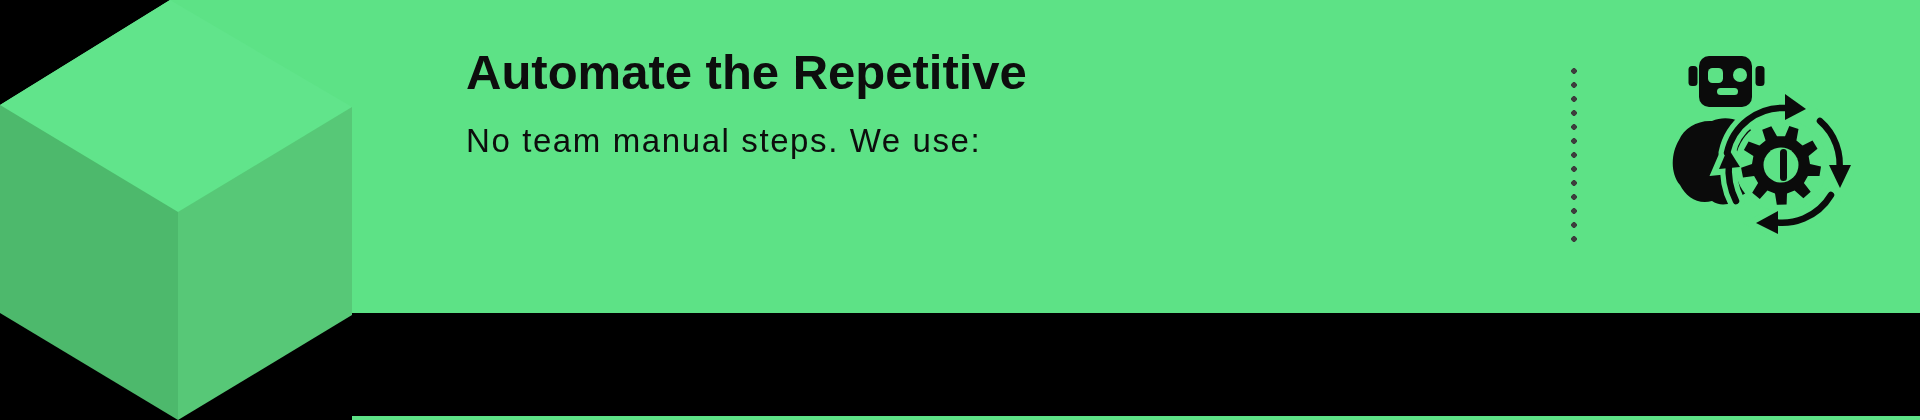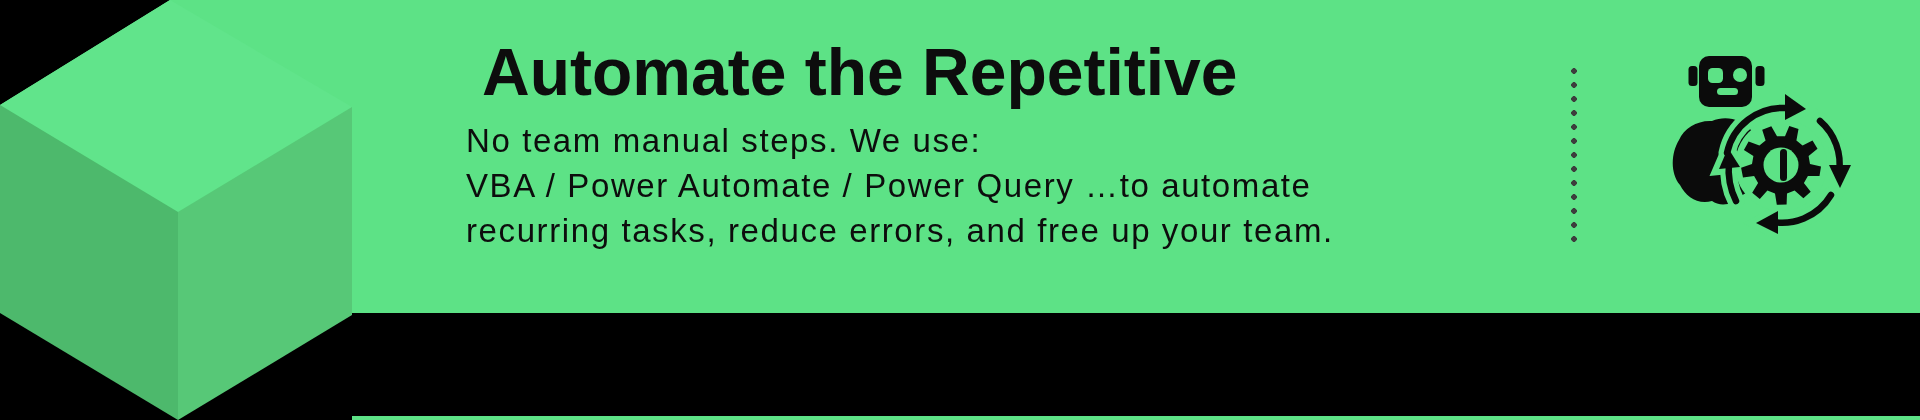--- a/index.html
+++ b/index.html
@@ -12,22 +12,22 @@
     position:absolute;left:0;top:0;width:1920px;height:313px;
     background:var(--band);
   }
   .cube-svg{position:absolute;left:0;top:0;}
   .bottom-strip{
     position:absolute;left:352px;top:416px;width:1568px;height:4px;
     background:var(--band);
   }
   .text-block{position:absolute;left:466px;top:0;width:960px;}
   .title{
-    position:absolute;left:16px;top:47px;margin:0;
-    font-size:66px;line-height:50px;font-weight:800;
+    position:absolute;left:0;top:47px;margin:0;
+    font-size:49px;line-height:50px;font-weight:800;
     color:var(--text);letter-spacing:0px;white-space:nowrap;
   }
   .body-copy{
     position:absolute;left:0;top:118px;margin:0;
     font-size:33px;line-height:45px;font-weight:400;
     color:var(--text);letter-spacing:1.6px;white-space:nowrap;
   }
   .dotted-divider{
     position:absolute;left:1570px;top:64px;width:8px;height:182px;
     background-image:radial-gradient(circle, var(--dots) 2.7px, rgba(0,0,0,0) 3px);
@@ -48,22 +48,21 @@
   <polygon points="0,0 170,0 0,105" fill="#000"></polygon>
   <polygon points="170,0 352,107 178,212 0,105" fill="var(--cube_top)"></polygon>
   <polygon points="0,105 178,212 178,420 0,313" fill="var(--cube_left)"></polygon>
   <polygon points="178,212 352,107 352,315 178,420" fill="var(--cube_right)"></polygon>
 </svg>
 
 <div class="text-block">
   <h1 class="title">Automate the Repetitive</h1>
   <p class="body-copy">
     <span>No team manual steps. We use:</span><br>
-    <span>VBA / Power Automate / Power Query …to automate</span><br>
-    <span>recurring tasks, reduce errors, and free up your team.</span>
+    <br>
   </p>
 </div>
 
 <div class="dotted-divider" style="height: 182px;"></div>
 
 <svg class="icon-svg" width="230" height="220" viewBox="0 0 230 220">
 
   <g>
     <rect class="head-part" x="38.5" y="31" width="9" height="20" rx="3.5"></rect>
     <rect class="head-part" x="105.5" y="31" width="9" height="20" rx="3.5"></rect>

